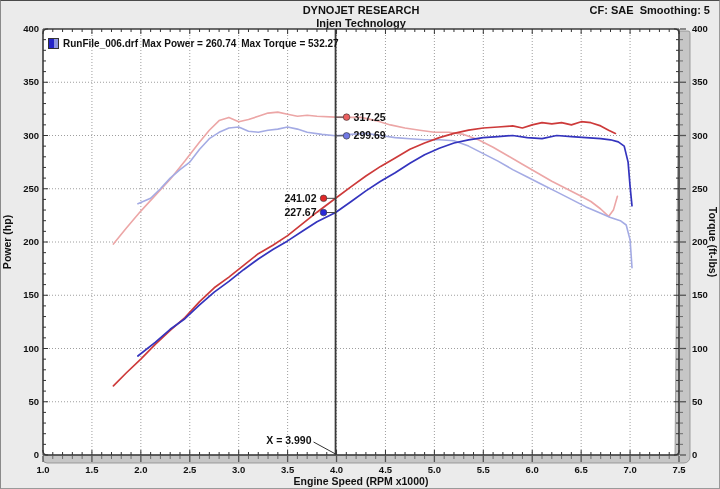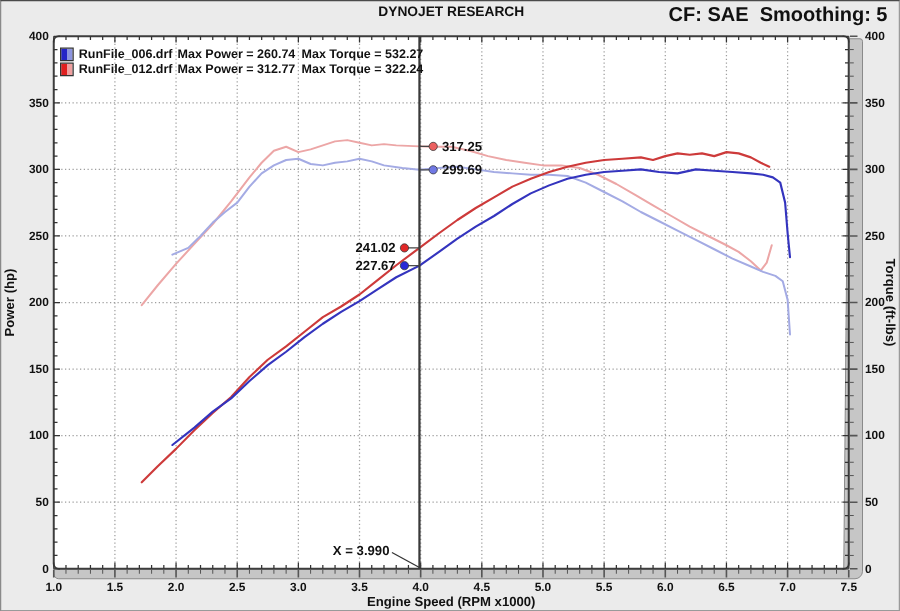--- a/index.html
+++ b/index.html
@@ -7,34 +7,35 @@
     position:relative;width:720px;height:489px;
     background:#ebebeb;
     border-top:1px solid #4a4a4a;border-left:1px solid #8a8a8a;
     border-right:1px solid #9a9a9a;border-bottom:1px solid #9a9a9a;
     box-sizing:border-box;overflow:hidden;
     font-family:"Liberation Sans",sans-serif;
   }
   .hdr{position:absolute;font-weight:bold;color:#111;white-space:pre;}
   #hdr-title{top:3px;left:0;width:720px;text-align:center;font-size:11px;}
   #hdr-sub{top:16px;left:0;width:720px;text-align:center;font-size:11px;}
-  #hdr-settings{top:3px;right:9px;font-size:16px;text-align:left;}
+  #hdr-settings{top:3px;right:9px;font-size:11px;text-align:left;}
   #chart-svg{position:absolute;left:0;top:0;}
   #legend{position:absolute;left:47px;top:37px;font-size:10px;font-weight:bold;color:#111;}
   .leg-row{display:flex;align-items:center;height:11px;margin-bottom:1px;white-space:pre;}
   .swatch{display:inline-block;width:9px;height:9px;border:1px solid #333;margin-right:4px;}
   .leg-power{margin-left:4px;}
   .leg-torque{margin-left:5px;}
 </style>
 </head>
 <body>
 
 <div id="screen">
 
   <div id="hdr-title" class="hdr">DYNOJET RESEARCH</div>
+  <div id="hdr-sub" class="hdr">Injen Technology</div>
   <div id="hdr-settings" class="hdr">CF: SAE  Smoothing: 5</div>
 
   <svg id="chart-svg" width="720" height="489">
       <rect x="42" y="28" width="636" height="426" rx="3" fill="#ffffff" stroke="none"></rect>
       <line x1="42" y1="400.75" x2="678" y2="400.75" stroke="#9e9e9e" stroke-width="1" stroke-dasharray="1 2"></line>
       <line x1="42" y1="347.5" x2="678" y2="347.5" stroke="#9e9e9e" stroke-width="1" stroke-dasharray="1 2"></line>
       <line x1="42" y1="294.25" x2="678" y2="294.25" stroke="#9e9e9e" stroke-width="1" stroke-dasharray="1 2"></line>
       <line x1="42" y1="241" x2="678" y2="241" stroke="#9e9e9e" stroke-width="1" stroke-dasharray="1 2"></line>
       <line x1="42" y1="187.75" x2="678" y2="187.75" stroke="#9e9e9e" stroke-width="1" stroke-dasharray="1 2"></line>
       <line x1="42" y1="134.5" x2="678" y2="134.5" stroke="#9e9e9e" stroke-width="1" stroke-dasharray="1 2"></line>
@@ -430,21 +431,15 @@
       <text x="708" y="241" font-family="Liberation Sans, sans-serif" font-size="10.5px" font-weight="bold" fill="#111" text-anchor="middle" transform="rotate(90 708 241)">Torque (ft-lbs)</text>
     </svg>
 
   <div id="legend">
     <div class="leg-row">
       <span class="swatch" style="background: linear-gradient(to right, rgb(36, 36, 200) 0px, rgb(36, 36, 200) 50%, rgb(141, 149, 224) 50%, rgb(141, 149, 224) 100%);"></span>
       <span>RunFile_006.drf</span>
       <span class="leg-power">Max Power = 260.74</span>
       <span class="leg-torque">Max Torque = 532.27</span>
     </div>
-    <div class="leg-row">
-      <span class="swatch" style="background: linear-gradient(to right, rgb(224, 32, 32) 0px, rgb(224, 32, 32) 50%, rgb(240, 160, 160) 50%, rgb(240, 160, 160) 100%);"></span>
-      <span>RunFile_012.drf</span>
-      <span class="leg-power">Max Power = 312.77</span>
-      <span class="leg-torque">Max Torque = 322.24</span>
-    </div>
   </div>
 
 </div>
 
 </body></html>

